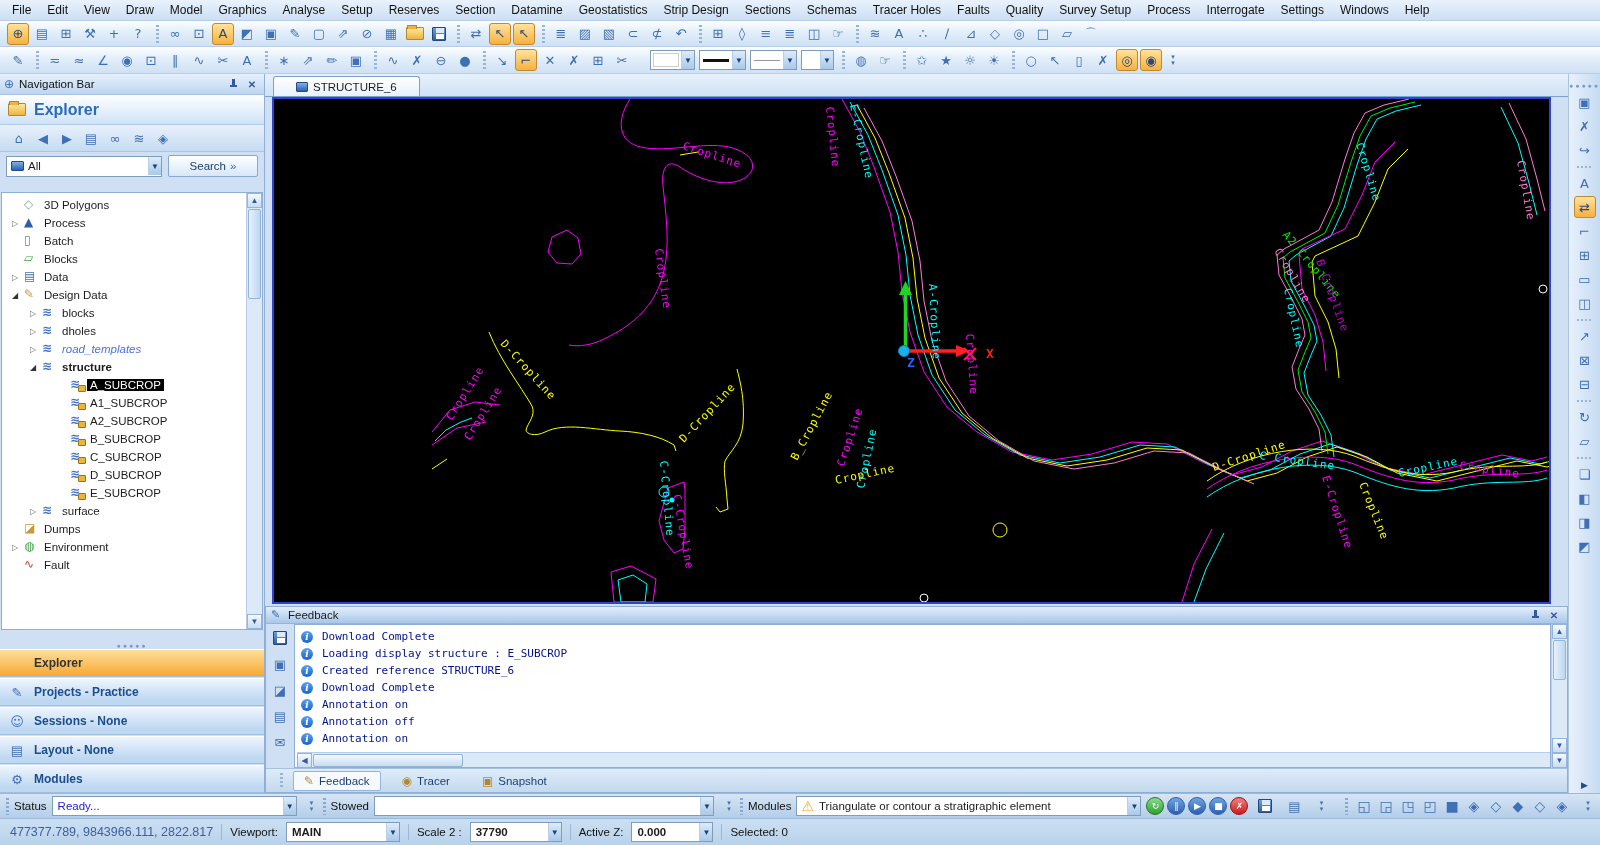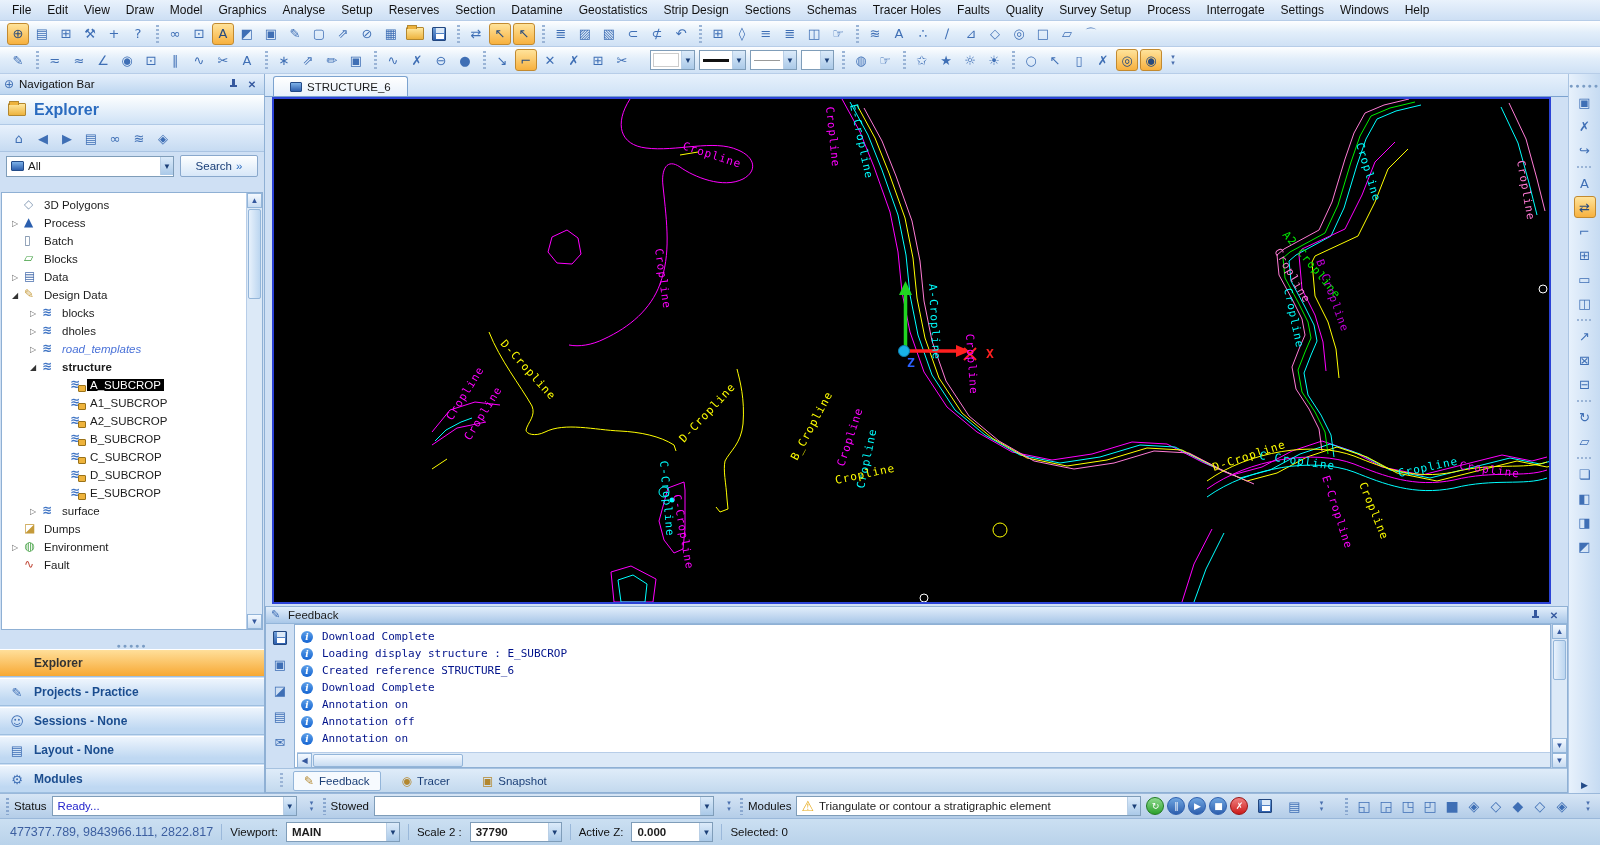--- a/index.html
+++ b/index.html
@@ -43,21 +43,21 @@
   .explorer-header .hdr-text{font-size:16px;font-weight:bold;color:#2a6bbf;}
   .icon-folder{width:18px;height:13px;position:relative;background:linear-gradient(#ffe8a0,#edb33e);border:1px solid #b3872e;border-radius:1px;}
   .icon-folder::before{content:"";position:absolute;left:0;top:-3px;width:8px;height:3px;background:#edb33e;border:1px solid #b3872e;border-bottom:none;border-radius:1px 1px 0 0;}
   .nav-toolbar{height:27px;display:flex;align-items:center;gap:2px;padding:0 8px;
     background:linear-gradient(#e8f1fc,#c6dbf2);border-bottom:1px solid #aac4e2;}
   .nav-tb-btn{width:22px;height:22px;display:flex;align-items:center;justify-content:center;font-family:"DejaVu Sans",sans-serif;font-size:13px;color:#3f6fb5;cursor:pointer;}
   .search-row{height:28px;display:flex;align-items:center;gap:6px;padding:0 6px;background:#cfe0f4;}
   .search-combo{flex:1;display:flex;align-items:center;height:21px;background:#fff;border:1px solid #7f9db9;}
   .icon-monitor{width:13px;height:10px;margin:0 4px;background:linear-gradient(#7db1e8,#2d5fae);border:1px solid #234b88;border-radius:1px;}
   .search-combo .value{flex:1;font-size:11.5px;}
-  .search-btn{width:78px;height:22px;display:flex;align-items:center;justify-content:center;gap:4px;
+  .search-btn{width:90px;height:22px;display:flex;align-items:center;justify-content:center;gap:4px;
     background:linear-gradient(#feffff,#d7e7f8);border:1px solid #89a8cc;border-radius:2px;color:#1b3f77;font-size:11.5px;cursor:pointer;}
   .tree-wrap{flex:1;position:relative;background:#fff;border:1px solid #8fb0d4;margin:12px 1px;overflow:hidden;display:flex;}
   .tree{flex:1;padding-top:3px;}
   .tree-row{display:flex;align-items:center;height:18px;font-size:11.5px;cursor:pointer;}
   .tree-row[data-indent="1"]{padding-left:10px;}
   .tree-row[data-indent="2"]{padding-left:28px;}
   .tree-row[data-indent="3"]{padding-left:56px;}
   .expander{width:12px;font-size:8px;color:#6a6a6a;}
   .expander.collapsed::before{content:"▷";}
   .expander.expanded::before{content:"◢";color:#333;}
@@ -87,21 +87,21 @@
     background:linear-gradient(#eef5fd,#bfd8f2 80%);border-top:1px solid #fff;border-bottom:1px solid #9ebfe0;}
   .acc-item .acc-label{font-weight:bold;color:#1b4d8f;font-size:12px;}
   .acc-item.active{background:linear-gradient(#ffdf9a,#f7a833);}
   .acc-item.active .acc-label{color:#333;}
   .acc-icon{width:18px;font-family:"DejaVu Sans",sans-serif;font-size:13px;color:#3f6fb5;text-align:center;}
 
   
   .main{position:absolute;left:265px;top:74px;width:1335px;height:719px;background:#cfe0f4;}
   .tabbar{position:absolute;left:0;top:0;right:32px;height:23px;background:linear-gradient(#e7f1fc,#cfe2f6);
     border-bottom:1px solid #7ba2cf;display:flex;align-items:flex-end;padding-left:8px;}
-  .vtab{height:20px;display:flex;align-items:center;gap:5px;padding:0 16px;background:linear-gradient(#ffffff,#e8f1fb);
+  .vtab{height:20px;display:flex;align-items:center;gap:5px;padding:0 22px;background:linear-gradient(#ffffff,#e8f1fb);
     border:1px solid #7ba2cf;border-bottom:none;border-radius:3px 3px 0 0;font-size:11.5px;cursor:pointer;}
   .mini-win{width:12px;height:10px;background:linear-gradient(#7db1e8,#2d5fae);border:1px solid #234b88;border-radius:1px;}
   .tab-close{position:absolute;right:10px;top:4px;width:16px;height:15px;display:flex;align-items:center;justify-content:center;
     color:#1c3f77;font-weight:bold;font-size:11px;cursor:pointer;}
   .canvas-wrap{position:absolute;left:7px;top:23px;width:1279px;height:507px;background:#000;border:2px solid #2c43d6;cursor:crosshair;}
   .canvas-wrap svg{display:block;}
   .contour-label{font-family:"DejaVu Sans Mono",monospace;font-size:11px;letter-spacing:1px;}
   .right-rail{position:absolute;right:0;top:0;width:32px;height:719px;background:linear-gradient(90deg,#e7f1fc,#c6dbf2);
     border-left:1px solid #aac4e2;display:flex;flex-direction:column;align-items:center;padding-top:8px;}
   .right-rail .tb-btn{margin:1px 0;}

